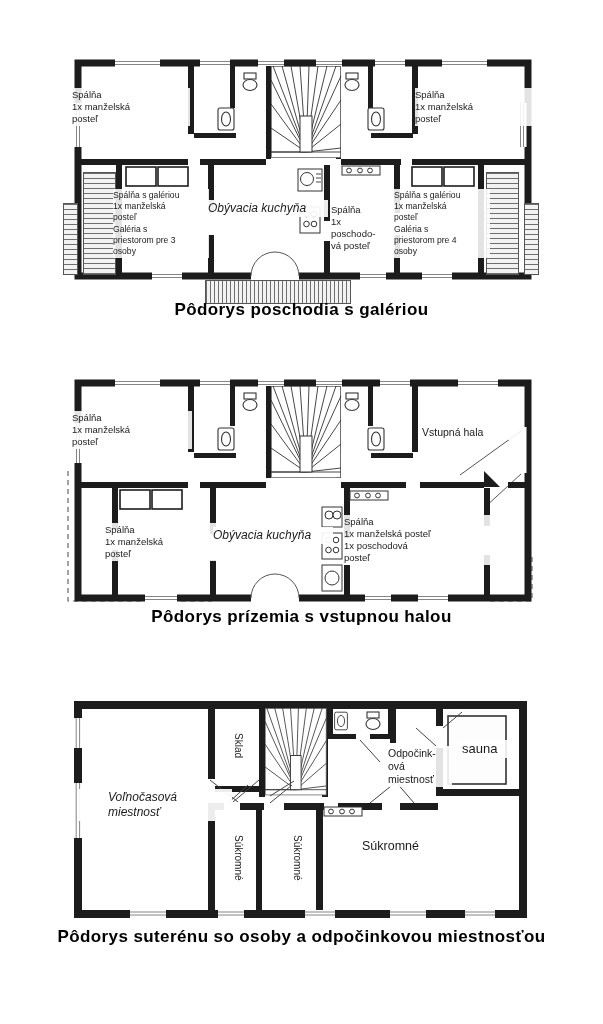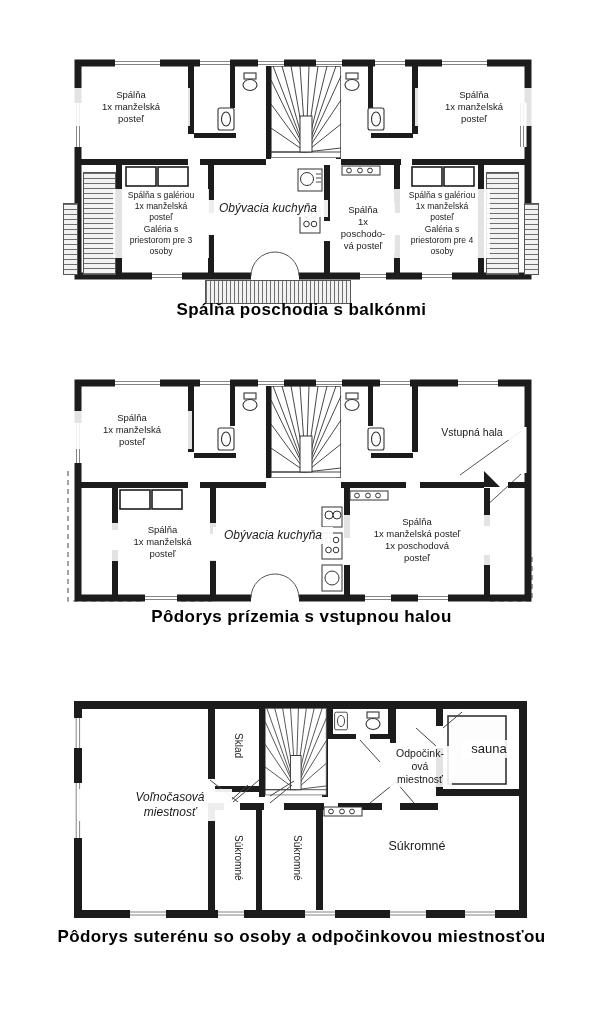--- a/index.html
+++ b/index.html
@@ -1,19 +1,19 @@
 <!DOCTYPE html>
 <html><head>
 <meta charset="utf-8">
 <style>
   html,body{margin:0;padding:0;background:#fff;}
   body{width:603px;height:1024px;position:relative;font-family:"Liberation Sans",sans-serif;overflow:hidden;}
   .plan{position:absolute;}
   .plan svg{position:absolute;left:0;top:0;}
-  .lbl{position:absolute;text-align:center;color:#1a1a1a;font-size:9.5px;line-height:1.25;
+  .lbl{position:absolute;color:#1a1a1a;font-size:9.5px;line-height:1.25;
        white-space:pre-line;background:rgba(255,255,255,0.88);padding:1px 0;}
   .lbl.small{font-size:8.6px;line-height:1.3;}
   .lbl.big{font-size:12px;background:rgba(255,255,255,0.92);font-style:italic;}
   .lbl.med{font-size:10.5px;}
   .vlbl{position:absolute;writing-mode:vertical-rl;text-orientation:sideways;text-align:center;
         color:#1a1a1a;font-size:10px;background:rgba(255,255,255,0.85);}
   .title{position:absolute;left:0;width:603px;text-align:center;
          font-weight:bold;font-size:17px;letter-spacing:0.4px;color:#000;}
   .hatchH{position:absolute;border:1px solid #555;background:
           repeating-linear-gradient(180deg,#6e6e6e 0 1px,#f2f2f2 1px 5px);}
@@ -169,21 +169,21 @@
 1x
 poschodo-
 vá posteľ</div>
   <div class="lbl small" style="left:334px;top:144px;width:96px;">Spálňa s galériou
 1x manželská
 posteľ
 Galéria s
 priestorom pre 4
 osoby</div>
 </div>
-<div class="title" style="top:300px;">Spálňa poschodia s balkónmi</div>
+<div class="title" style="top:300px;">Pôdorys poschodia s galériou</div>
 
 <div class="plan" style="left:60px;top:375px;width:480px;height:232px;">
   <svg width="480" height="232" viewBox="0 0 480 232">
     <g fill="none" stroke="#666" stroke-width="1.2" stroke-dasharray="5 4">
       <path d="M8,96 L8,226 L152,226"></path>
       <path d="M472,182 L472,226 L430,226"></path>
     </g>
     <g>
       <rect class="wall-stroke" x="18" y="8" width="450" height="215" stroke-width="7"></rect>
     </g>

